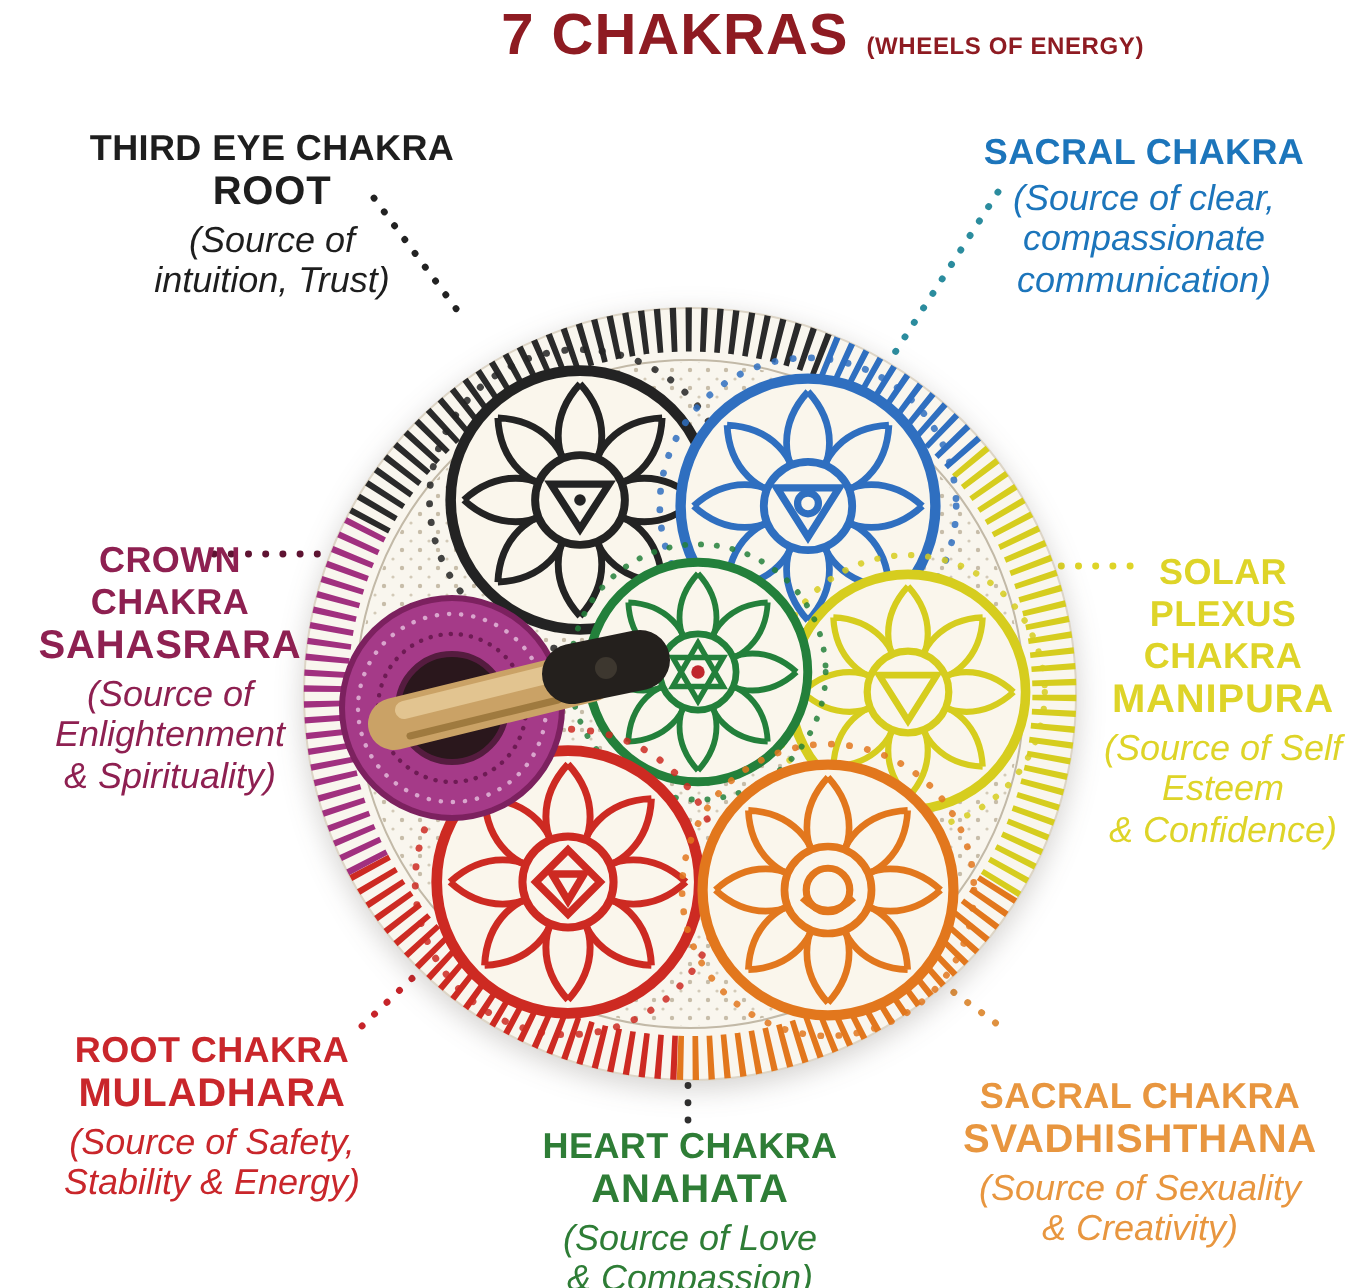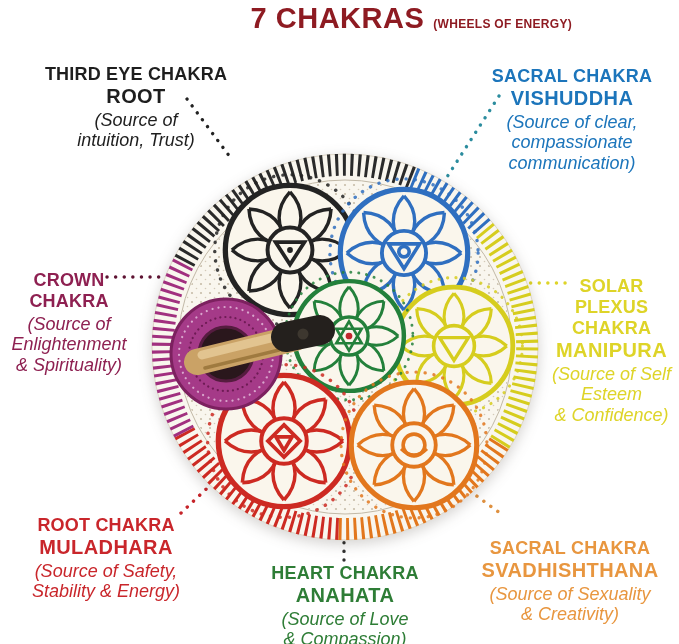--- a/index.html
+++ b/index.html
@@ -24,21 +24,21 @@
   .c-third_eye{color:var(--c-third_eye);}
   .c-throat{color:var(--c-throat);}
   .c-crown{color:var(--c-crown);}
   .c-solar{color:var(--c-solar);}
   .c-root{color:var(--c-root);}
   .c-heart{color:var(--c-heart);}
   .c-sacral{color:var(--c-sacral);margin-top:24px;}
 
   .pos-third_eye{left:0;top:64px;width:212px;margin-left:30px;}
   .pos-throat{left:466px;top:66px;width:212px;}
-  .pos-crown{left:0;top:270px;width:138px;}
+  .pos-crown{left:16px;top:270px;width:138px;}
   .pos-solar{left:544px;top:276px;width:135px;}
   .pos-root{left:0;top:515px;width:212px;}
   .pos-heart{left:238px;top:563px;width:214px;}
   .pos-sacral{left:461px;top:514px;width:218px;}
 
   svg.connectors{position:absolute;left:0;top:0;pointer-events:none;}
   .conn{fill:none;stroke-width:3.4;stroke-linecap:round;stroke-dasharray:0.1 8.5;}
   .st-third_eye{stroke:var(--c-third_eye_line);}
   .st-throat{stroke:var(--c-throat_line);}
   .st-crown{stroke:var(--c-crown_line);}
@@ -166,29 +166,29 @@
 
 <div class="lbl pos-third_eye c-third_eye">
   <div class="name">THIRD EYE CHAKRA</div>
   <div class="sanskrit">ROOT</div>
   <div class="source">(Source of
 intuition, Trust)</div>
 </div>
 
 <div class="lbl pos-throat c-throat">
   <div class="name">SACRAL CHAKRA</div>
-  <div class="sanskrit">VISHUDDHA</div>
   <div class="source">(Source of clear,
 compassionate
 communication)</div>
 </div>
 
 <div class="lbl pos-crown c-crown">
   <div class="name">CROWN
 CHAKRA</div>
+  <div class="sanskrit">SAHASRARA</div>
   <div class="source">(Source of
 Enlightenment
 &amp; Spirituality)</div>
 </div>
 
 <div class="lbl pos-solar c-solar">
   <div class="name">SOLAR
 PLEXUS
 CHAKRA</div>
   <div class="sanskrit">MANIPURA</div>

